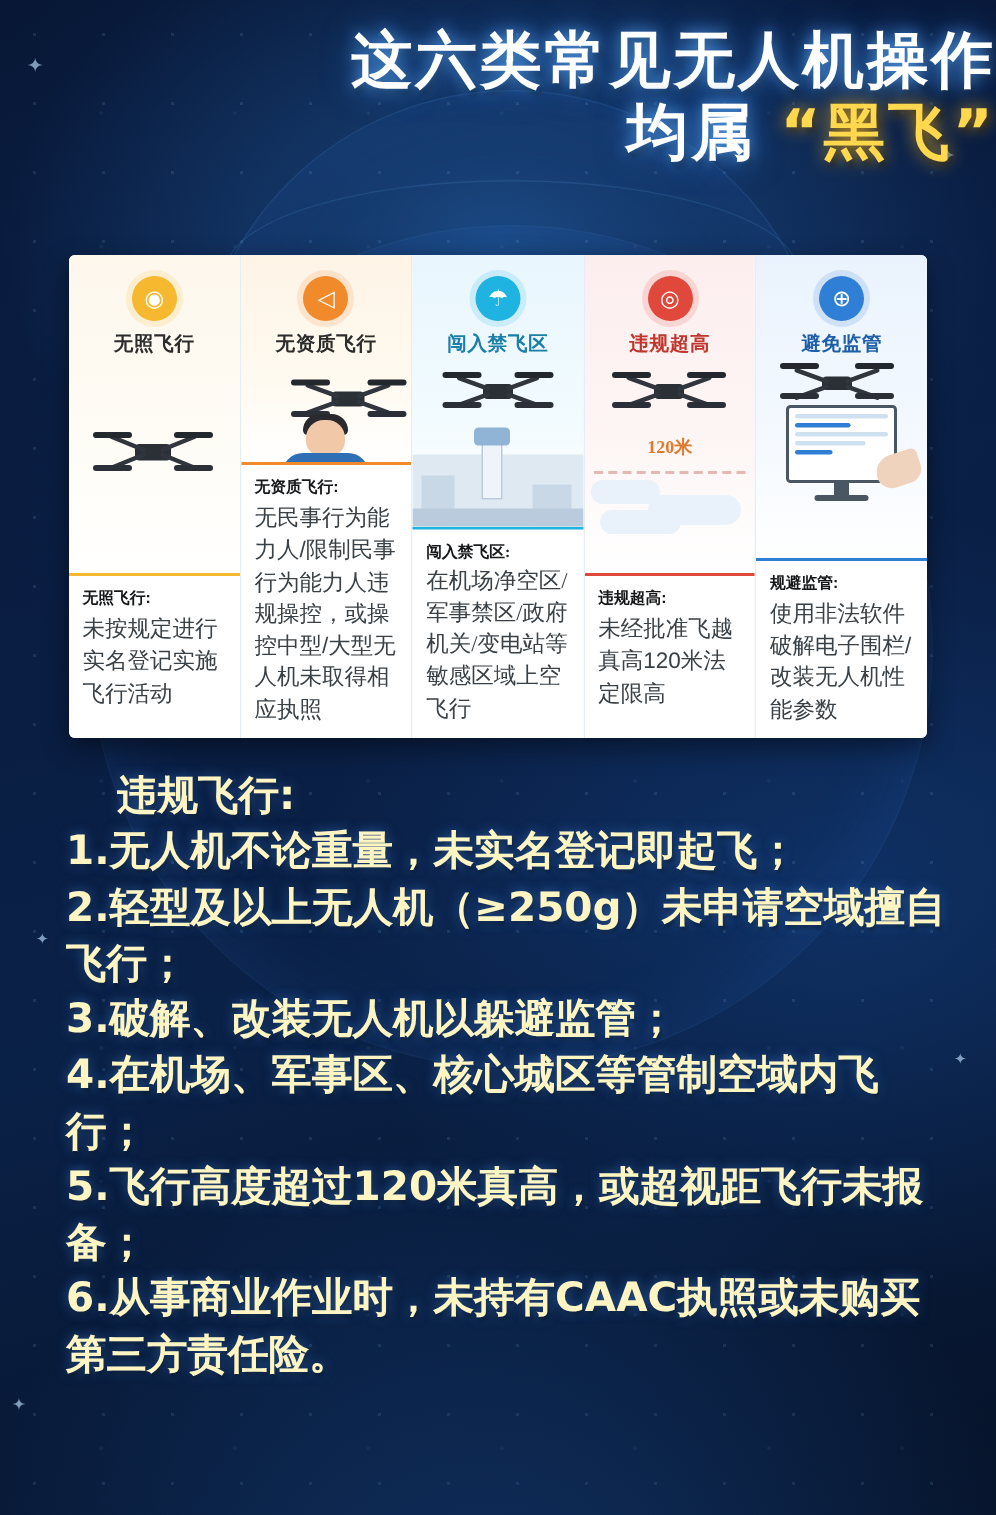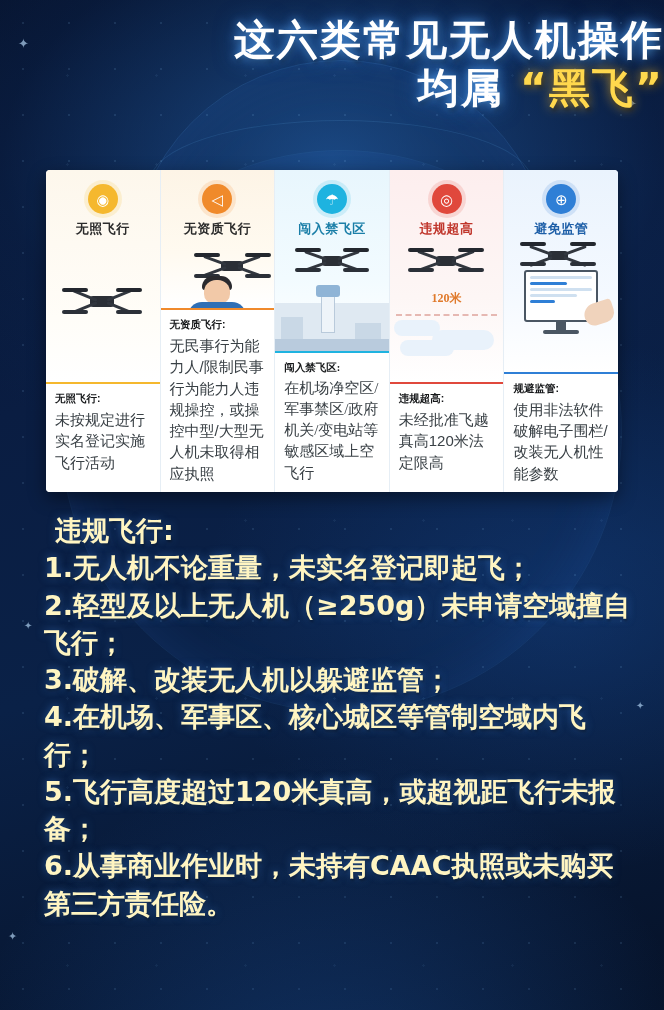--- a/index.html
+++ b/index.html
@@ -275,21 +275,21 @@
     left: 44px;
     top: 512px;
     width: 592px;
     color: #fff5c2;
     font-family: "DejaVu Sans", "Liberation Sans", sans-serif;
     font-size: 27px;
     line-height: 1.38;
     font-weight: bold;
     text-shadow: 0 0 8px rgba(70,140,230,0.55), 1px 2px 3px rgba(0,0,0,0.55);
   }
-  .body-text .hd { margin-left: 11px; }
+  .body-text .hd { margin-left: 34px; }
   .body-text p { margin: 0; }
 </style>
 </head>
 <body>
 
 <div class="poster">
   <div class="globe"></div>
   <div class="globe g2"></div>
   <div class="lat a"></div>
   <div class="lat b"></div>

